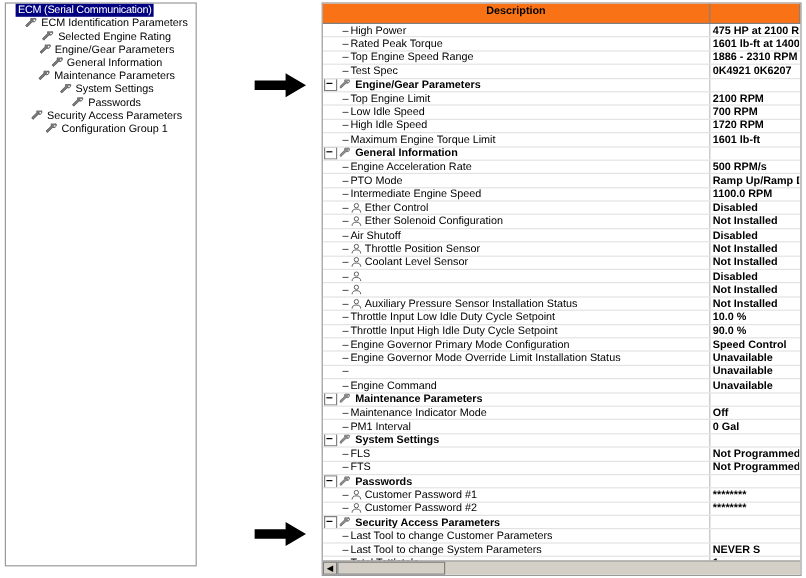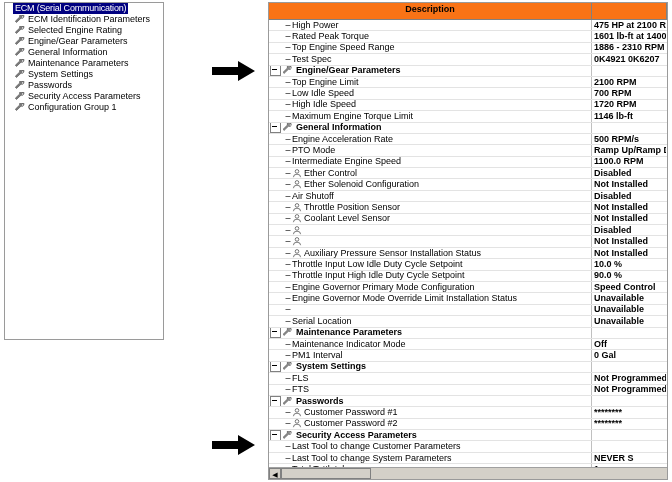--- a/index.html
+++ b/index.html
@@ -16,21 +16,21 @@
     overflow: hidden;
     position: relative;
   }
 
   
   #left-panel {
     position: absolute;
     left: 4px;
     top: 2px;
     width: 160px;
-    height: 338px;
+    height: 470px;
     border: 1px solid #9a9a9a;
     background: #ffffff;
     box-sizing: border-box;
     overflow: hidden;
   }
   .tree-row {
     display: flex;
     align-items: center;
     height: 11px;
     padding-left: 2px;
@@ -43,20 +43,21 @@
   }
   .tree-root-label {
     background: #000080;
     color: #ffffff;
     padding: 0 2px;
     font-size: 9px;
     letter-spacing: -0.2px;
   }
   .tree-child {
     padding-left: 10px;
+    justify-content: center;
   }
   .leaf-icon {
     width: 11px;
     height: 9px;
     margin-right: 2px;
     position: relative;
     flex: 0 0 auto;
   }
   .leaf-icon svg { display:block; }
 
@@ -370,21 +371,21 @@
           <span class="">High Idle Speed</span>
         </div>
         <div class="cell-val">1720 RPM</div>
       </div>
       <div class="row">
         <div class="cell-desc">
           <span style="width: 14px; flex: 0 0 auto;"></span>
           <span class="dash">–</span>
           <span class="">Maximum Engine Torque Limit</span>
         </div>
-        <div class="cell-val">1146 lb-ft</div>
+        <div class="cell-val">1601 lb-ft</div>
       </div>
       <div class="row group">
         <div class="cell-desc">
           <span class="expander"></span>
           <span class="gicon"><svg width="11" height="9" viewBox="0 0 11 9">
               <path d="M1 7.5 L5.5 3.3 a2 2 0 1 0 -1.2 -1.2 L0 6.3 z" fill="#8f8f8f" stroke="#444" stroke-width="0.5"></path>
               <circle cx="7.2" cy="2.0" r="0.9" fill="#fff" stroke="#444" stroke-width="0.4"></circle>
             </svg></span>
           <span class="gtext">General Information</span>
         </div>
@@ -540,21 +541,21 @@
         <div class="cell-desc">
           <span style="width: 14px; flex: 0 0 auto;"></span>
           <span class="dash">–</span>
         </div>
         <div class="cell-val">Unavailable</div>
       </div>
       <div class="row">
         <div class="cell-desc">
           <span style="width: 14px; flex: 0 0 auto;"></span>
           <span class="dash">–</span>
-          <span class="">Serial Location</span>
+          <span class="">Engine Command</span>
         </div>
         <div class="cell-val">Unavailable</div>
       </div>
       <div class="row group">
         <div class="cell-desc">
           <span class="expander"></span>
           <span class="gicon"><svg width="11" height="9" viewBox="0 0 11 9">
               <path d="M1 7.5 L5.5 3.3 a2 2 0 1 0 -1.2 -1.2 L0 6.3 z" fill="#8f8f8f" stroke="#444" stroke-width="0.5"></path>
               <circle cx="7.2" cy="2.0" r="0.9" fill="#fff" stroke="#444" stroke-width="0.4"></circle>
             </svg></span>

